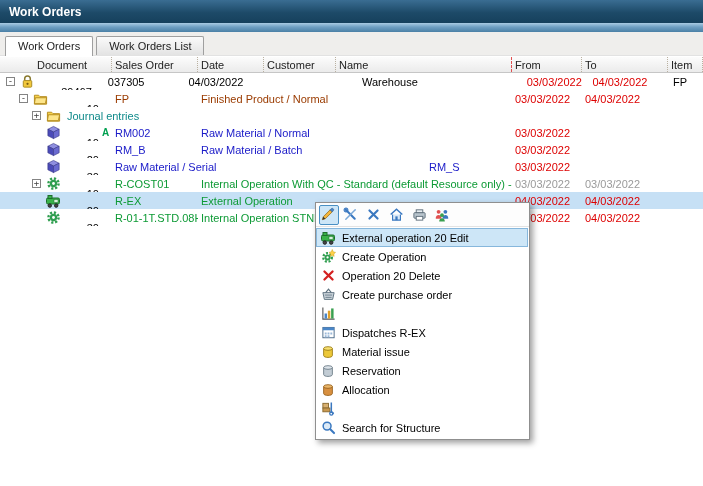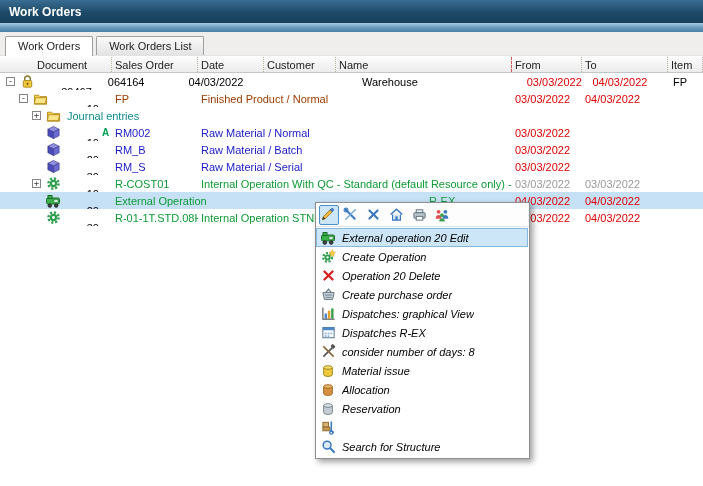--- a/index.html
+++ b/index.html
@@ -68,21 +68,21 @@
     position:absolute; left:315px; top:202px; width:215px; z-index:10;
     background:#ffffff; border:1px solid #8f8f8f;
     box-shadow:3px 3px 6px rgba(0,0,0,0.38);
   }
   .menu-toolbar {
     display:flex; align-items:center; gap:3px; height:24px; padding:2px 3px;
     border-bottom:1px solid #e3e3e3; background:#fdfdfd;
   }
   .tb-btn { width:20px; height:20px; display:flex; align-items:center; justify-content:center; border:1px solid transparent; border-radius:2px; }
   .tb-btn.selected { border-color:#4a90c4; background:#cde6f7; }
-  .menu-items { padding:1px 1px 2px 0;font-style:italic; }
+  .menu-items { padding:1px 1px 2px 0; }
   .menu-item { display:flex; align-items:center; height:19px; padding:0 5px 0 4px; gap:6px; }
   .menu-item .icon { margin-right:0; }
   .menu-item.selected { background:#cde6f7; outline:1px solid #86b7dc; outline-offset:-1px; }
   .mi-label { white-space:nowrap; overflow:hidden; }
 </style>
 </head>
 <body>
 
 <div class="app">
   <div class="titlebar">
@@ -111,21 +111,21 @@
           <span class="icon">
             <svg width="15" height="15" viewBox="0 0 16 16">
               <path d="M5 7.2V5a3 3 0 0 1 6 0v2.2" fill="none" stroke="#8a7a30" stroke-width="1.6"></path>
               <rect x="3.5" y="7" width="9" height="7" rx="1" fill="#f2c83c" stroke="#a88a20"></rect>
               <circle cx="8" cy="10.5" r="1.2" fill="#7a5c10"></circle>
             </svg>
           </span>
           <span class="doc">39467</span>
           <span class="flag"></span>
         </div>
-        <div class="cell c-so" style="color:#000">064164</div>
+        <div class="cell c-so" style="color:#000">037305</div>
         <div class="cell c-date">04/03/2022</div>
         <div class="cell c-cust"></div>
         <div class="cell c-name" style="color:#000">Warehouse</div>
         <div class="cell c-from" style="color:#dd0000">03/03/2022</div>
         <div class="cell c-to" style="color:#dd0000">04/03/2022</div>
         <div class="cell c-item">FP</div>
       </div>
       <div class="trow">
         <div class="cell c-tree">
           <span class="indent" style="width:19px"></span>
@@ -205,22 +205,22 @@
           <span class="icon">
             <svg width="15" height="15" viewBox="0 0 16 16">
               <polygon points="8,1.5 14,4.5 8,7.5 2,4.5" fill="#8f8fe0" stroke="#3c3c8c" stroke-width="0.7"></polygon>
               <polygon points="2,4.5 8,7.5 8,14.5 2,11.5" fill="#4a4ab8" stroke="#3c3c8c" stroke-width="0.7"></polygon>
               <polygon points="14,4.5 8,7.5 8,14.5 14,11.5" fill="#6a6ad0" stroke="#3c3c8c" stroke-width="0.7"></polygon>
             </svg>
           </span>
           <span class="doc">30</span>
           <span class="flag"></span>
         </div>
+        <div class="cell c-desc" style="color:#1a1ac8">Raw Material / Serial</div>
         <div class="cell c-so" style="color:#1a1ac8">RM_S</div>
-        <div class="cell c-desc" style="color:#1a1ac8">Raw Material / Serial</div>
         <div class="cell c-from" style="color:#dd0000">03/03/2022</div>
         <div class="cell c-to" style="color:#000"></div>
         <div class="cell c-item"></div>
       </div>
       <div class="trow">
         <div class="cell c-tree">
           <span class="indent" style="width:32px"></span>
           <span class="expander">+</span>
           <span class="icon">
             <svg width="15" height="15" viewBox="0 0 16 16">
@@ -247,22 +247,22 @@
               <rect x="1.5" y="5" width="13" height="6" rx="1.4" fill="#39b24a" stroke="#1d6e2c"></rect>
               <rect x="3" y="2.5" width="4" height="3" fill="#39b24a" stroke="#1d6e2c"></rect>
               <rect x="9" y="6.5" width="4" height="3" fill="#d9f2dd" stroke="#1d6e2c" stroke-width="0.5"></rect>
               <circle cx="4.8" cy="12.6" r="1.7" fill="#454545" stroke="#222"></circle>
               <circle cx="11.2" cy="12.6" r="1.7" fill="#454545" stroke="#222"></circle>
             </svg>
           </span>
           <span class="doc">20</span>
           <span class="flag"></span>
         </div>
+        <div class="cell c-so" style="color:#0d9a35">R-EX</div>
         <div class="cell c-desc" style="color:#0d9a35">External Operation</div>
-        <div class="cell c-so" style="color:#0d9a35">R-EX</div>
         <div class="cell c-from" style="color:#dd0000">04/03/2022</div>
         <div class="cell c-to" style="color:#dd0000">04/03/2022</div>
         <div class="cell c-item"></div>
       </div>
       <div class="trow">
         <div class="cell c-tree">
           <span class="indent" style="width:32px"></span>
           <span class="expander none"></span>
           <span class="icon">
             <svg width="15" height="15" viewBox="0 0 16 16">
@@ -384,68 +384,57 @@
         </div>
         <div class="menu-item">
           <span class="icon">
             <svg width="15" height="15" viewBox="0 0 16 16">
               <path d="M2 1.5V14h12.5" stroke="#555" stroke-width="1.2" fill="none"></path>
               <rect x="3.8" y="8" width="2.6" height="5.4" fill="#4a86c8"></rect>
               <rect x="7.3" y="5" width="2.6" height="8.4" fill="#e0a02a"></rect>
               <rect x="10.8" y="2.6" width="2.6" height="10.8" fill="#3aa050"></rect>
             </svg>
           </span>
-          <span class="mi-label">Dispatches: graphical View</span>
         </div>
         <div class="menu-item">
           <span class="icon">
             <svg width="15" height="15" viewBox="0 0 16 16">
               <rect x="2" y="2.6" width="12" height="11" fill="#fff" stroke="#4a6a8a"></rect>
               <rect x="2" y="2.6" width="12" height="3" fill="#4a86c8"></rect>
               <path d="M4 8h2v2H4zM7 8h2v2H7zM10 8h2v2h-2zM4 11h2v2H4zM7 11h2v2H7z" fill="#9ab8d8"></path>
             </svg>
           </span>
           <span class="mi-label">Dispatches R-EX</span>
         </div>
         <div class="menu-item">
           <span class="icon">
-            <svg width="15" height="15" viewBox="0 0 16 16">
-              <path d="M3 13L13 3" stroke="#555" stroke-width="1.8" stroke-linecap="round"></path>
-              <path d="M3 3l10 10" stroke="#8a6a3a" stroke-width="1.8" stroke-linecap="round"></path>
-              <rect x="10.6" y="0.8" width="4.4" height="3.4" rx="0.8" transform="rotate(45 12.8 2.5)" fill="#555"></rect>
-            </svg>
-          </span>
-          <span class="mi-label">consider number of days: 8</span>
-        </div>
-        <div class="menu-item">
-          <span class="icon">
             <svg width="14" height="14" viewBox="0 0 16 16">
               <path d="M3 4v8c0 1.3 2.2 2.2 5 2.2s5-.9 5-2.2V4" fill="#ecc83a" stroke="#9a7c14"></path>
               <ellipse cx="8" cy="4" rx="5" ry="2.1" fill="#f7df70" stroke="#9a7c14"></ellipse>
             </svg>
           </span>
           <span class="mi-label">Material issue</span>
         </div>
         <div class="menu-item">
           <span class="icon">
             <svg width="14" height="14" viewBox="0 0 16 16">
+              <path d="M3 4v8c0 1.3 2.2 2.2 5 2.2s5-.9 5-2.2V4" fill="#c2ccd4" stroke="#6a7a86"></path>
+              <ellipse cx="8" cy="4" rx="5" ry="2.1" fill="#dde4ea" stroke="#6a7a86"></ellipse>
+            </svg>
+          </span>
+          <span class="mi-label">Reservation</span>
+        </div>
+        <div class="menu-item">
+          <span class="icon">
+            <svg width="14" height="14" viewBox="0 0 16 16">
               <path d="M3 4v8c0 1.3 2.2 2.2 5 2.2s5-.9 5-2.2V4" fill="#d89040" stroke="#96601c"></path>
               <ellipse cx="8" cy="4" rx="5" ry="2.1" fill="#eab66a" stroke="#96601c"></ellipse>
             </svg>
           </span>
           <span class="mi-label">Allocation</span>
-        </div>
-        <div class="menu-item">
-          <span class="icon">
-            <svg width="14" height="14" viewBox="0 0 16 16">
-              <path d="M3 4v8c0 1.3 2.2 2.2 5 2.2s5-.9 5-2.2V4" fill="#c2ccd4" stroke="#6a7a86"></path>
-              <ellipse cx="8" cy="4" rx="5" ry="2.1" fill="#dde4ea" stroke="#6a7a86"></ellipse>
-            </svg>
-          </span>
-          <span class="mi-label">Reservation</span>
         </div>
         <div class="menu-item">
           <span class="icon">
             <svg width="15" height="15" viewBox="0 0 16 16">
               <rect x="2" y="2.5" width="6" height="5" fill="#d8b070" stroke="#8a6a30"></rect>
               <rect x="2" y="7.5" width="7.5" height="4" fill="#c89850" stroke="#8a6a30"></rect>
               <path d="M11 1.5v10l2.6 2" fill="none" stroke="#3a78c0" stroke-width="1.6"></path>
               <circle cx="11" cy="13.4" r="1.7" fill="none" stroke="#3a78c0" stroke-width="1.4"></circle>
             </svg>
           </span>

